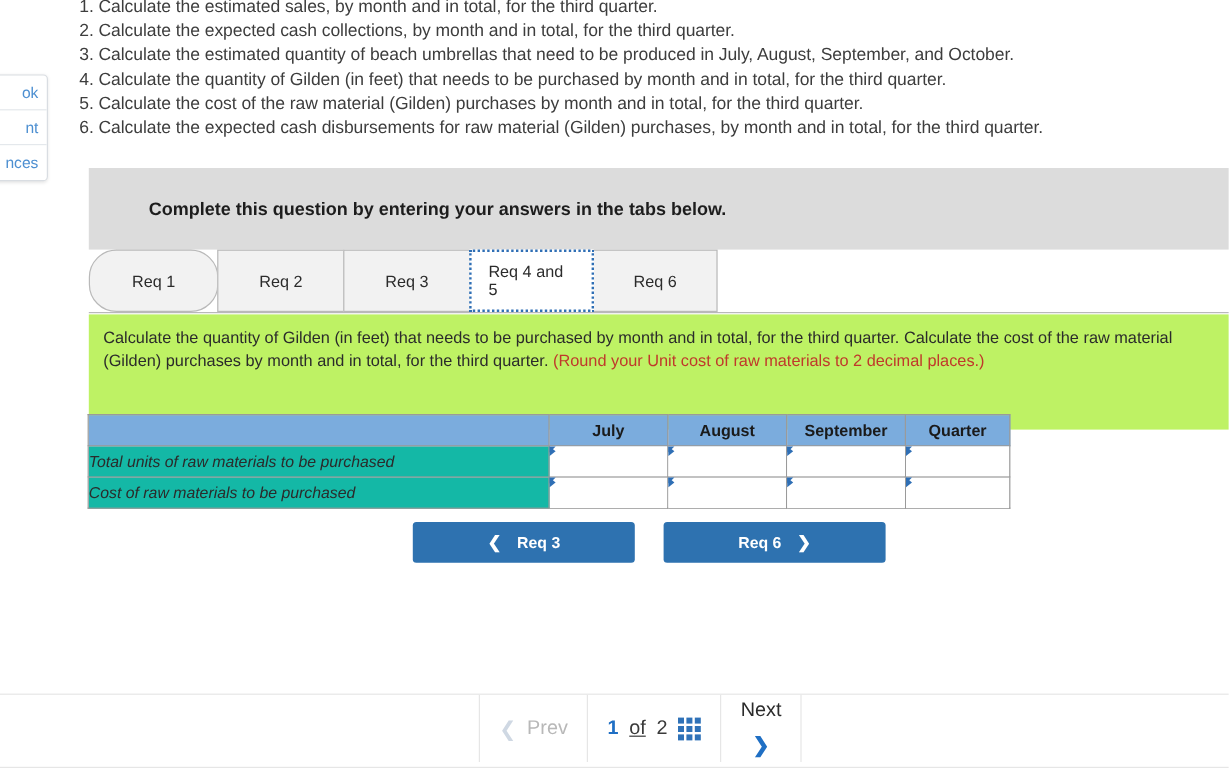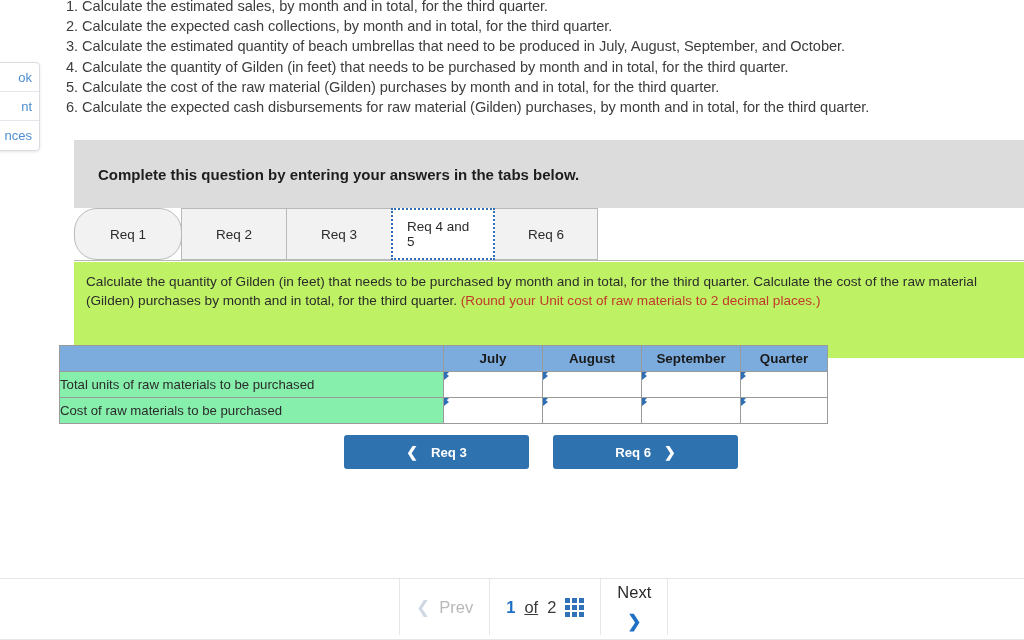--- a/index.html
+++ b/index.html
@@ -68,20 +68,21 @@
     height: 68px;
     background: #dcdcdc;
     display: flex;
     align-items: center;
   }
   .complete-banner-text {
     padding-left: 24px;
     font-size: 15px;
     font-weight: bold;
     color: #1d1d1d;
+    margin-left: 26px;
   }
 
   
   .tabs {
     position: absolute;
     left: 74px;
     top: 209px;
     width: 950px;
     height: 52px;
     display: flex;
@@ -127,21 +128,21 @@
   .instruction-text {
     font-size: 13.6px;
     line-height: 18.6px;
     color: #2b2b2b;
   }
   .instruction-red { color: #c0392b; }
 
   
   .answer-table {
     position: absolute;
-    left: 59px;
+    left: 73px;
     top: 345px;
     border-collapse: collapse;
     table-layout: fixed;
   }
   .answer-table th,
   .answer-table td {
     border: 1px solid #9a9a9a;
     height: 26px;
     padding: 0;
   }
@@ -153,22 +154,23 @@
     text-align: center;
   }
   .answer-table thead th.label-head { width: 384px; }
   .answer-table thead th.month-head { width: 99px; }
   .answer-table thead th.quarter-head { width: 87px; }
 
   .row-label {
     font-size: 13.2px;
     color: #2b2b2b;
     padding-left: 5px;
-    background: #86efac;
+    background: #14b8a6;
     white-space: nowrap;
+    font-style: italic;
   }
 
   .input-cell {
     position: relative;
     background: #ffffff;
     border: 2px solid #4b87bf;
   }
   .cell-marker {
     position: absolute;
     left: 0px;

